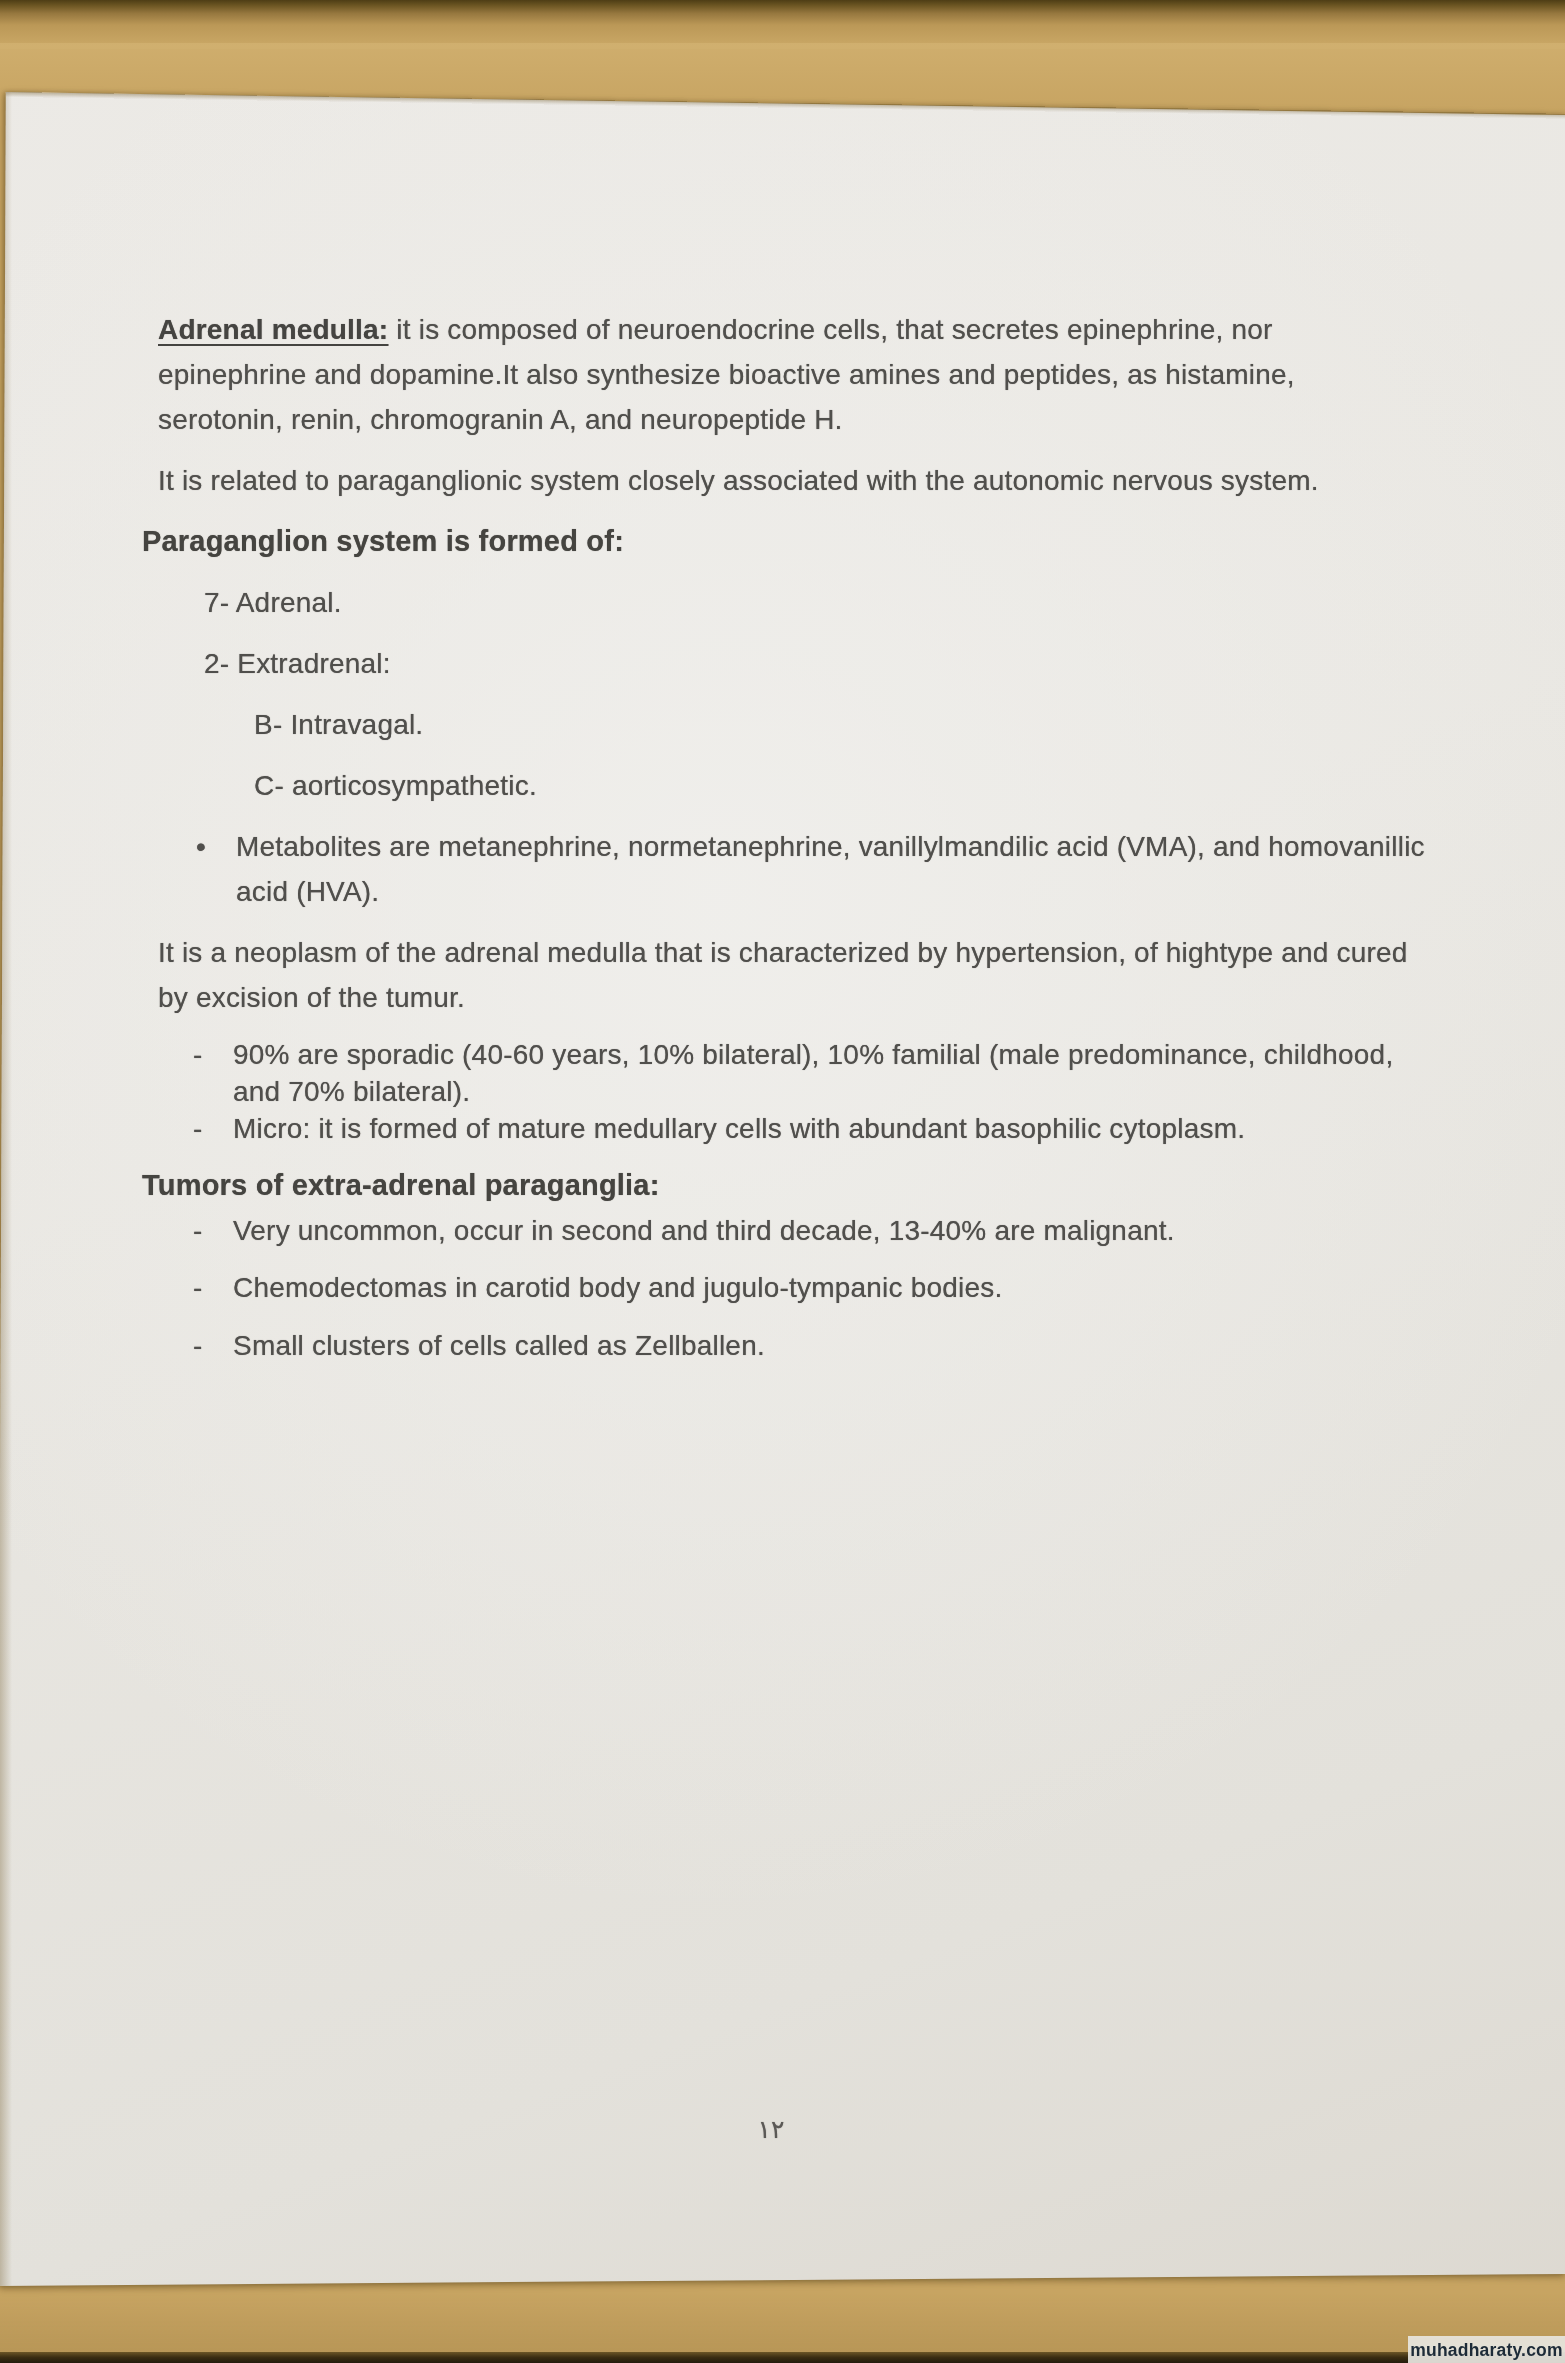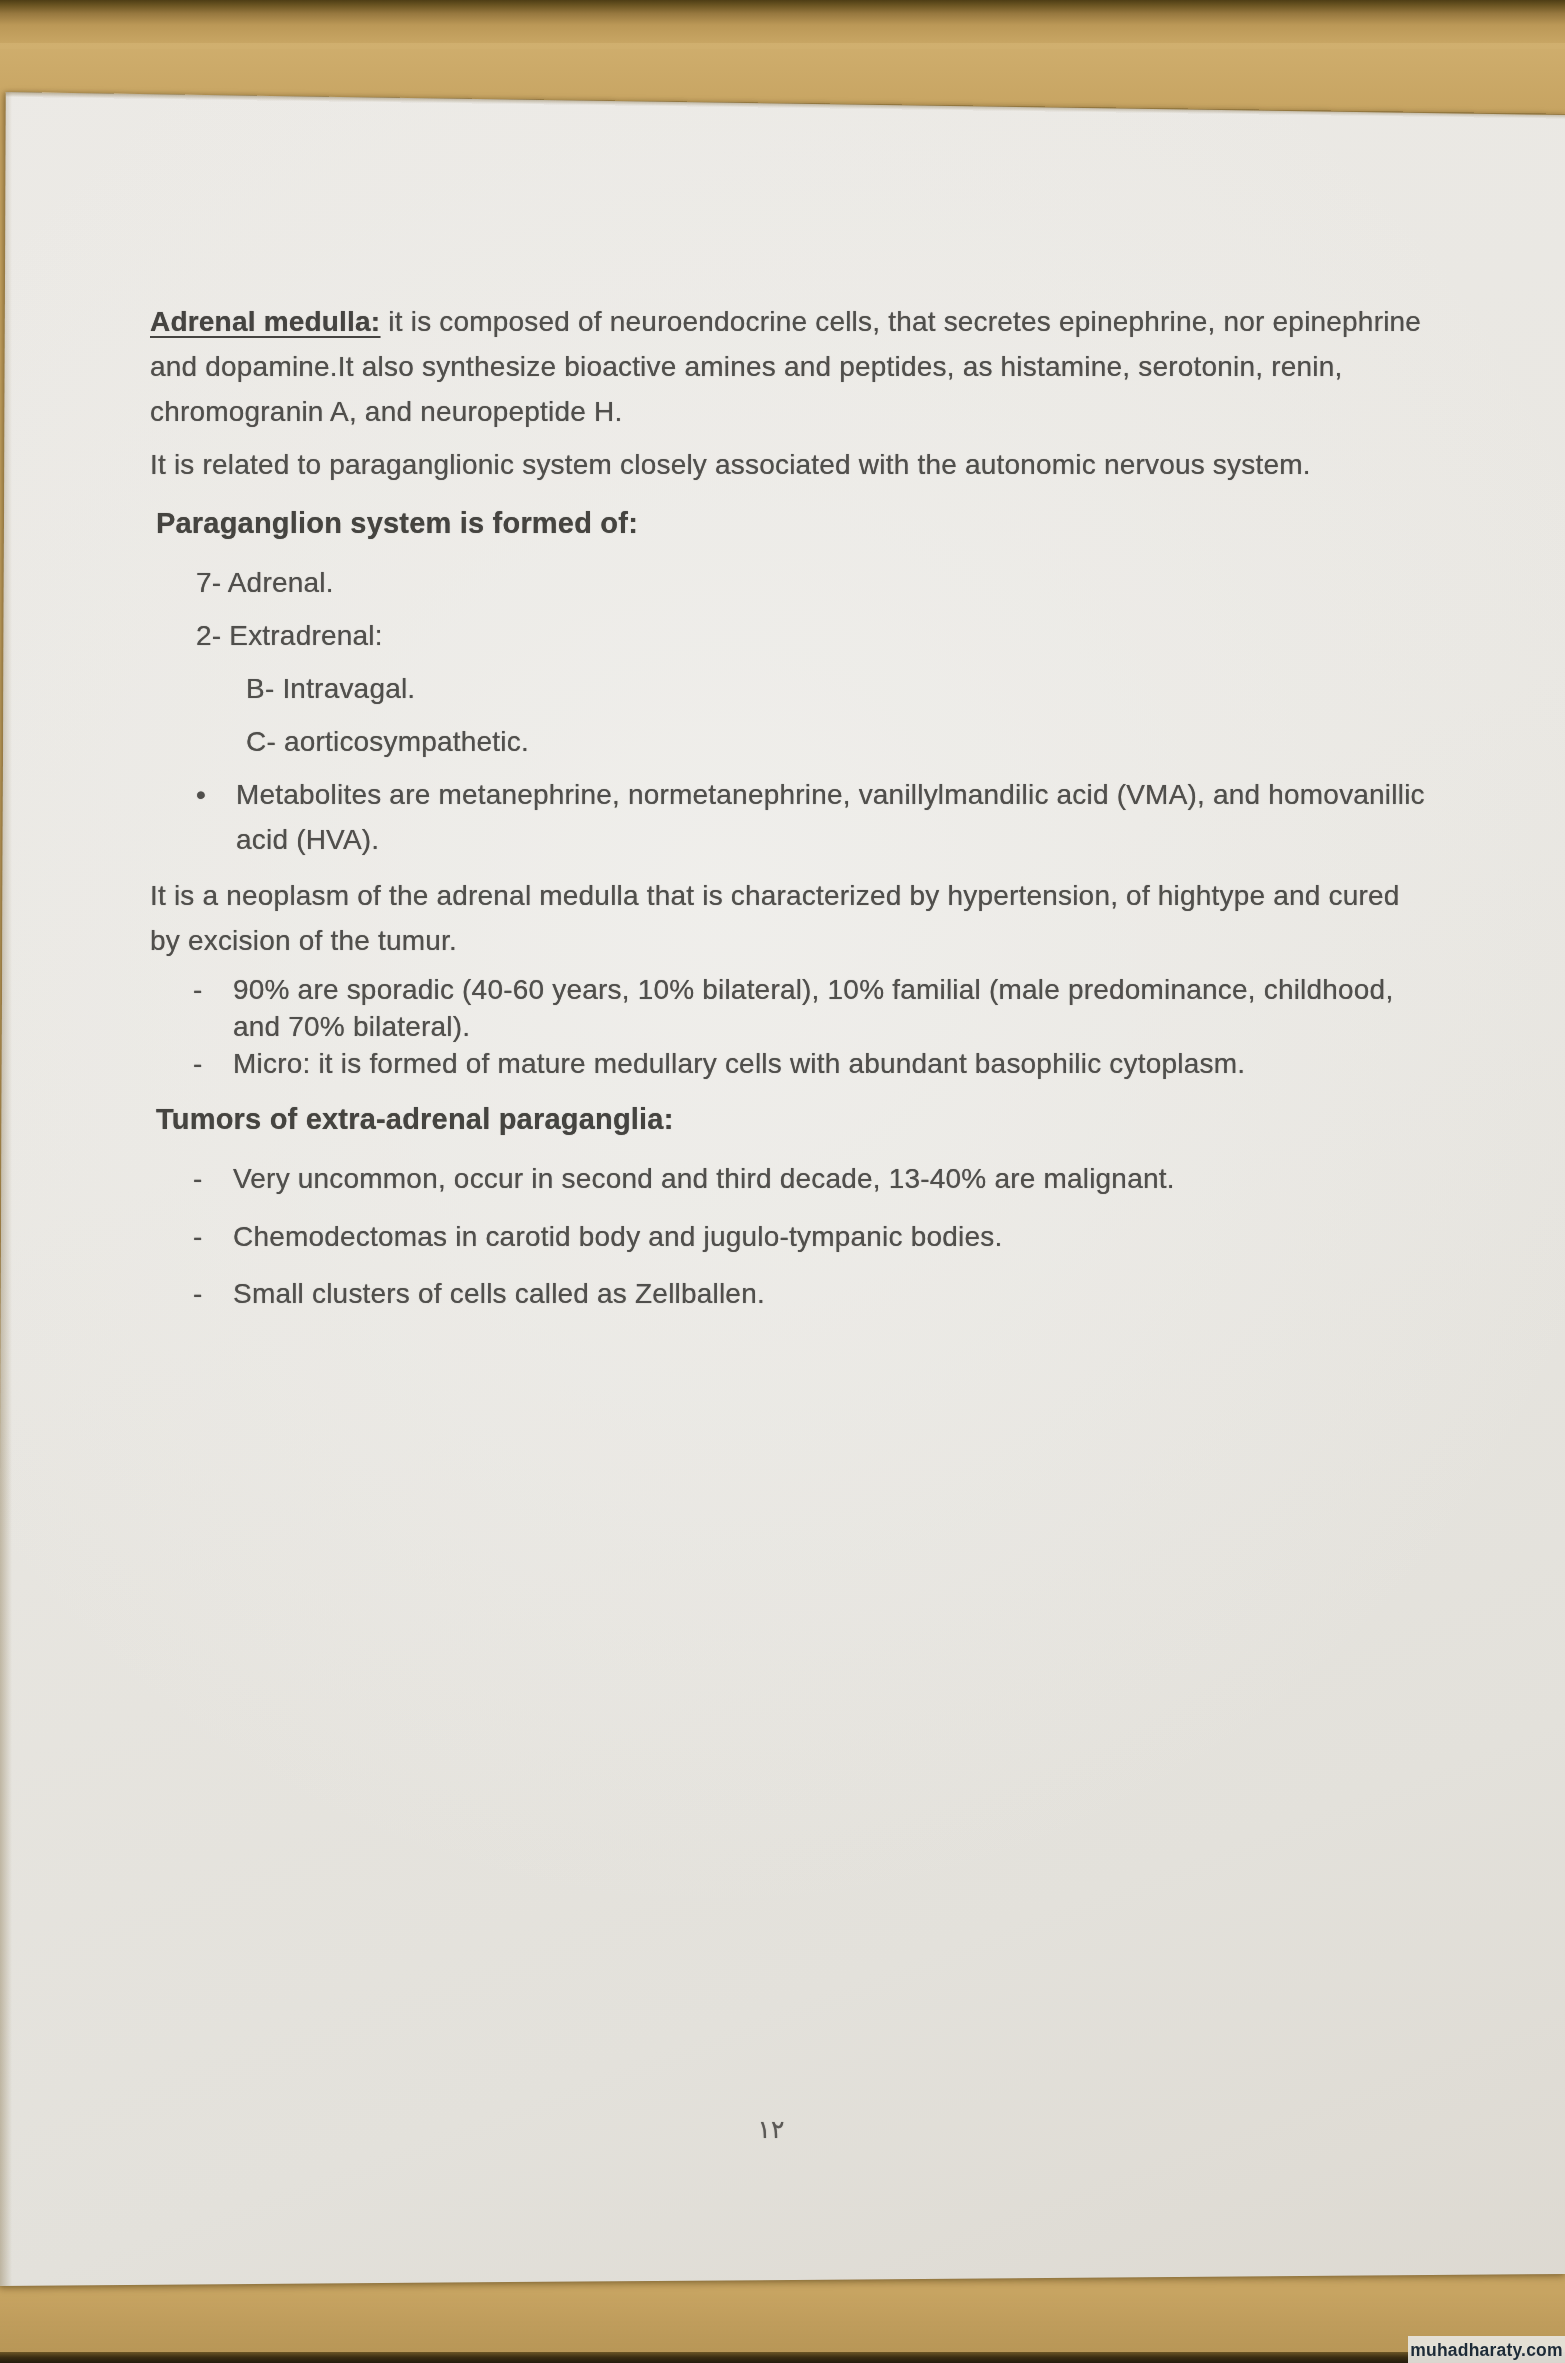--- a/index.html
+++ b/index.html
@@ -45,27 +45,27 @@
     position:absolute;left:5.8px;top:92px;width:1591px;height:4.9px;
     background:linear-gradient(180deg,rgba(110,88,40,.40),rgba(110,88,40,0));
     transform:rotate(0.8deg);transform-origin:left top;
   }
   
   .content{
     position:absolute;left:142px;top:291px;width:1291px;
     font-size:28px;line-height:45px;color:#504f4c;letter-spacing:0.2px;
     text-shadow:0 0 0.8px rgba(80,78,74,.8);
   }
-  .content p{margin:8px;}
+  .content p{margin:16px;}
   .para-intro{margin-bottom:14.6px;}
   .para-related{margin-bottom:11.6px;}
   .lead-term{font-weight:bold;color:#454441;
     text-decoration:underline;text-decoration-thickness:2.4px;text-underline-offset:4.9px;}
   h2.doc-heading{
-    margin:14px;font-size:29px;line-height:45px;font-weight:bold;color:#454440;letter-spacing:0.2px;
+    margin:0;font-size:29px;line-height:45px;font-weight:bold;color:#454440;letter-spacing:0.2px;
   }
   .h-paraganglion{margin-bottom:12.6px;}
   .h-pheo{margin-bottom:5.8px;}
   .h-tumors{margin-bottom:10.7px;}
   .num-item{padding-left:46px;margin-bottom:13.6px;}
   .num-item:nth-of-type(2){margin-bottom:12.6px;}
   .let-item{padding-left:96px;margin-bottom:9.7px;}
   .let-item-c{margin-bottom:17.5px;}
   .li-row{display:flex;align-items:flex-start;}
   .li-marker{flex:0 0 94px;box-sizing:border-box;padding-left:54px;}

